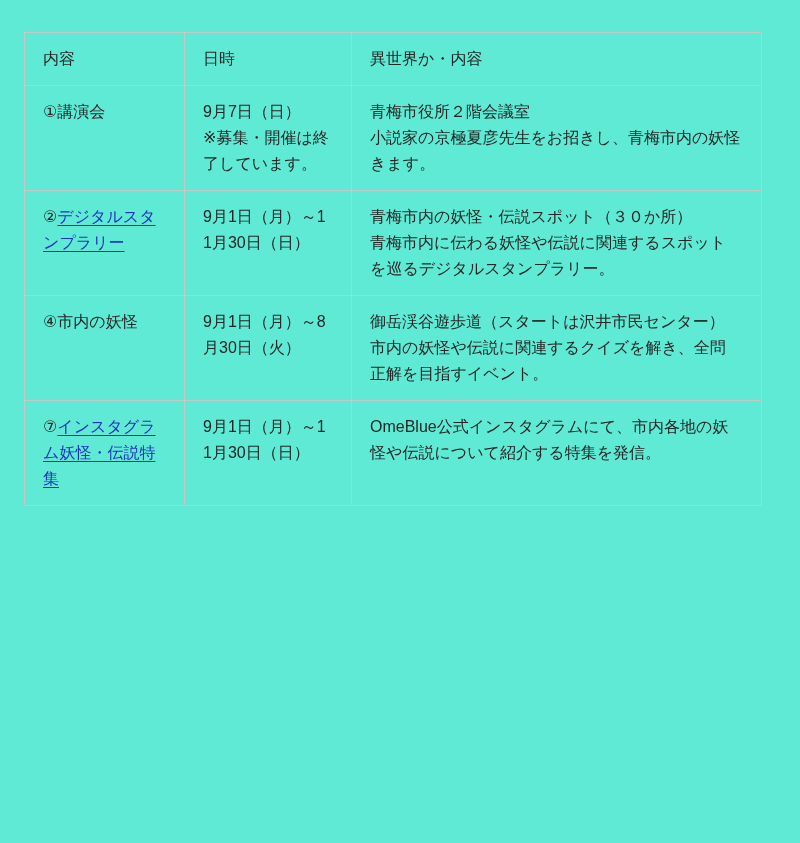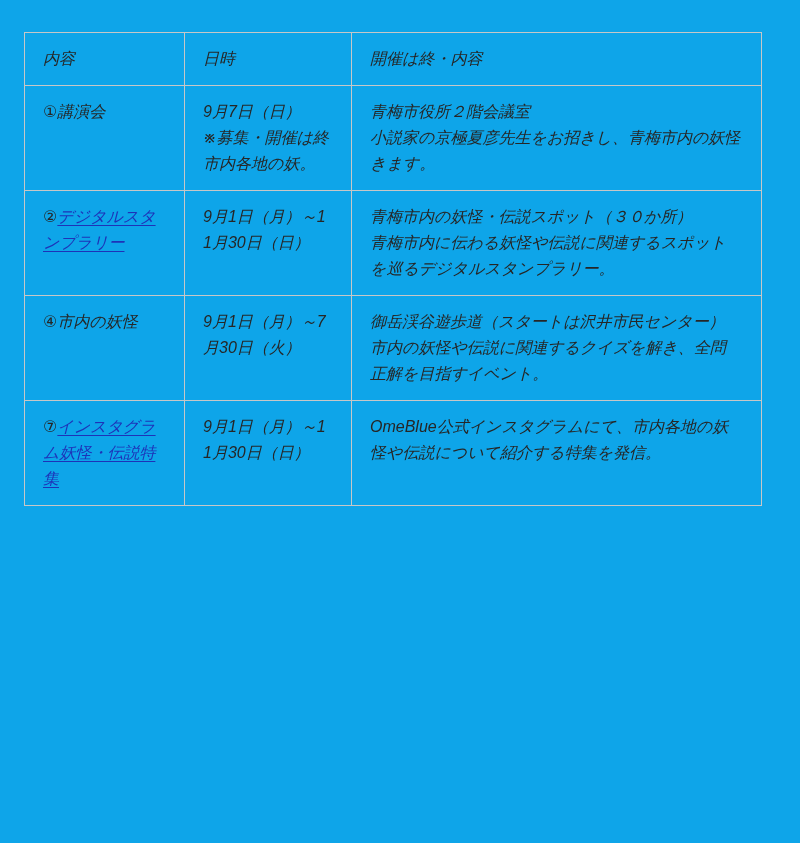--- a/index.html
+++ b/index.html
@@ -4,24 +4,23 @@
 <style>
   html, body {
     margin: 0;
     padding: 0;
     background: #ffffff;
     font-family: "Liberation Sans", "DejaVu Sans", sans-serif;
   }
   .page {
     width: 800px;
     height: 843px;
-    background: #0ea5e9;
+    background: #5eead4;
     box-sizing: border-box;
     padding: 32px 0 12px 24px;
-    font-style: italic;
   }
   table.events {
     border-collapse: collapse;
     table-layout: fixed;
     width: 737px;
   }
   table.events col.c1 { width: 160px; }
   table.events col.c2 { width: 167px; }
   table.events col.c3 { width: 410px; }
   table.events th,
@@ -57,45 +56,45 @@
   <table class="events">
     <colgroup>
         <col class="c1">
         <col class="c2">
         <col class="c3">
       </colgroup>
     <thead>
       <tr>
         <th>内容</th>
         <th>日時</th>
-        <th>開催は終・内容</th>
+        <th>異世界か・内容</th>
       </tr>
     </thead>
     <tbody>
       <tr>
         <td><span class="num pre">①</span><span class="pre">講演会</span></td>
         <td class="pre">9月7日（日）
 ※募集・開催は終
-市内各地の妖。</td>
+了しています。</td>
         <td class="pre">青梅市役所２階会議室
 小説家の京極夏彦先生をお招きし、青梅市内の妖怪
 きます。</td>
       </tr>
       <tr>
         <td><span class="num pre">②</span><a href="#" class="event-link pre">デジタルスタ
 ンプラリー</a></td>
         <td class="pre">9月1日（月）～1
 1月30日（日）</td>
         <td class="pre">青梅市内の妖怪・伝説スポット（３０か所）
 青梅市内に伝わる妖怪や伝説に関連するスポット
 を巡るデジタルスタンプラリー。</td>
       </tr>
       <tr>
         <td><span class="num pre">④</span><span class="pre">市内の妖怪</span></td>
-        <td class="pre">9月1日（月）～7
+        <td class="pre">9月1日（月）～8
 月30日（火）</td>
         <td class="pre">御岳渓谷遊歩道（スタートは沢井市民センター）
 市内の妖怪や伝説に関連するクイズを解き、全問
 正解を目指すイベント。</td>
       </tr>
       <tr>
         <td><span class="num pre">⑦</span><a href="#" class="event-link pre">インスタグラ
 ム妖怪・伝説特
 集</a></td>
         <td class="pre">9月1日（月）～1

